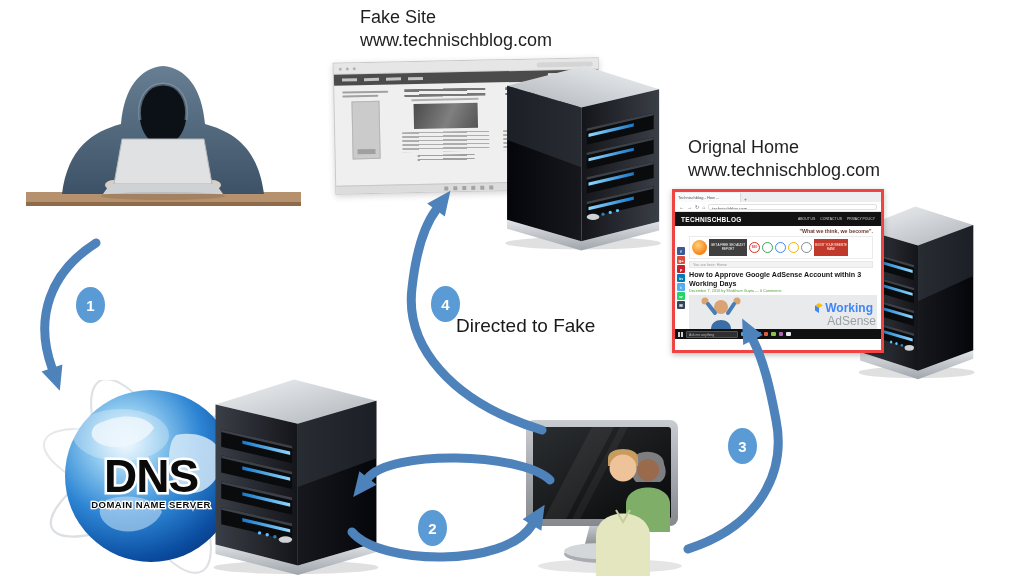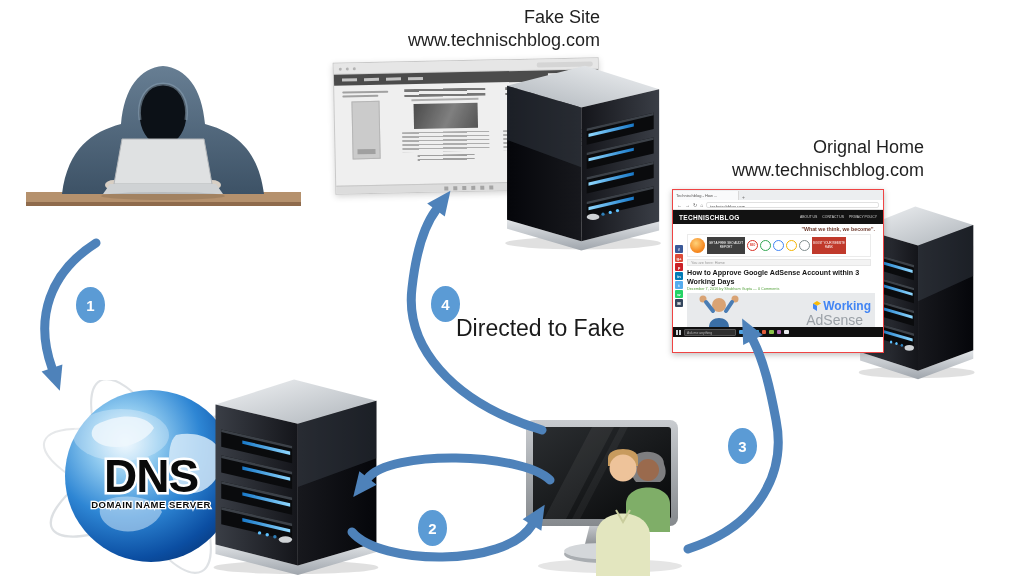--- a/index.html
+++ b/index.html
@@ -2,23 +2,23 @@
 <html style="--arrow: #4e82ba; --badge: #5b9bd5; --navbar: #121212; --link-green: #57a33e;"><head>
 <meta charset="utf-8">
 <style>
   *{box-sizing:border-box;margin:0;padding:0}
   html,body{background:#fff}
   body{font-family:"Liberation Sans",sans-serif;}
   #stage{position:relative;width:1024px;height:576px;background:#ffffff;overflow:hidden}
 
   
   .abs{position:absolute}
-  .lbl{position:absolute;color:#1f1f1f;text-align:right;line-height:1.3;z-index:8}
+  .lbl{position:absolute;color:#1f1f1f;text-align:left;line-height:1.3;z-index:8}
   .site-lbl{font-size:18px}
-  .step-lbl{position:absolute;font-size:23px;color:#1a1a1a;z-index:8;white-space:nowrap}
+  .step-lbl{position:absolute;font-size:19px;color:#1a1a1a;z-index:8;white-space:nowrap}
   .badge{position:absolute;width:29px;height:36px;border-radius:50%;background:var(--badge,#5b9bd5);
          color:#fff;display:flex;align-items:center;justify-content:center;font-size:15px;
          font-weight:600;z-index:7}
   .arrow-stroke{fill:none;stroke:var(--arrow,#4e82ba);stroke-width:9;stroke-linecap:round}
   .arrow-head{fill:var(--arrow,#4e82ba)}
 
   
   .fbrowser{position:absolute;left:334px;top:60px;width:266px;height:132px;z-index:2;
             background:#f3f3f3;border:1px solid #c9c9c9;box-shadow:0 2px 6px rgba(0,0,0,.18);
             transform:rotate(-1.2deg);filter:contrast(.85) brightness(1.06)}
@@ -37,21 +37,21 @@
   .f-h{height:8px;width:86%;margin:1px auto;background:repeating-linear-gradient(to bottom,#6d6d6d 0 2.5px,transparent 2.5px 5.5px)}
   .f-meta{height:2px;width:70%;margin:2px auto;background:#adadad}
   .f-thumb{height:25px;width:64px;margin:3px auto;background:linear-gradient(115deg,#3c3c3c,#777 55%,#474747)}
   .f-par{height:20px;width:92%;margin:2px auto;background:repeating-linear-gradient(to bottom,#a9a9a9 0 1.5px,transparent 1.5px 4px)}
   .f-foot{height:6px;width:60%;margin:3px auto 0;background:repeating-linear-gradient(to bottom,#9a9a9a 0 1.5px,transparent 1.5px 4px)}
   .f-task{height:8px;background:#dedede;border-top:1px solid #c6c6c6;display:flex;align-items:center;justify-content:center;gap:5px}
   .f-ticon{width:4px;height:4px;background:#9f9f9f}
 
   
   .obrowser{position:absolute;left:672px;top:189px;width:212px;height:164px;z-index:3;
-            background:#fff;border:1px solid #ef4444;box-shadow:0 2px 6px rgba(0,0,0,.25)}
+            background:#fff;border:3px solid #ef4444;box-shadow:0 2px 6px rgba(0,0,0,.25)}
   .o-tabs{height:10px;background:#eceef0;display:flex;align-items:flex-end}
   .o-tab{width:66px;height:9px;background:#f9fafb;border-right:1px solid #d9d9d9;
          font-size:4px;color:#555;padding:2px 3px 0;white-space:nowrap;overflow:hidden}
   .o-newtab{font-size:5px;color:#777;padding:2px 3px 0}
   .o-addr{height:10px;background:#fff;border-bottom:1px solid #e4e4e4;display:flex;align-items:center;
           gap:3px;padding:0 4px;font-size:5px;color:#666}
   .o-url{flex:1;height:6px;border:1px solid #e0e0e0;border-radius:2px;font-size:4.2px;color:#444;
          padding:1px 3px;white-space:nowrap;overflow:hidden}
   .o-nav{height:14px;background:var(--navbar,#121212);display:flex;align-items:center;padding:0 6px}
   .o-logo{color:#fff;font-size:6.5px;font-weight:bold;letter-spacing:.3px}
@@ -82,21 +82,21 @@
          display:flex;align-items:center;justify-content:center;text-align:center;padding:1px}
   .o-crumb{position:absolute;left:14px;top:26px;width:184px;height:7px;background:#f3f3f3;
            border:1px solid #e7e7e7;font-size:3.8px;color:#999;padding:1px 3px}
   .o-headline{position:absolute;left:14px;top:36px;width:188px;font-size:7.6px;font-weight:bold;
               color:#151515;line-height:1.12;transform:scaleX(.94);transform-origin:left}
   .o-meta{position:absolute;left:14px;top:54px;font-size:3.8px;color:var(--link-green,#57a33e)}
   .o-hero{position:absolute;left:14px;top:60px;width:188px;height:34px;background:#e8eaec;overflow:hidden}
   .o-adsense{position:absolute;right:4px;top:7px;display:flex;align-items:flex-start;gap:1px}
   .o-gmark{width:10px;height:12px}
   .o-gtxt{font-size:12px;color:#4285f4;font-weight:bold;line-height:1}
-  .o-astxt{position:absolute;right:12px;top:20px;font-size:14px;color:#9aa0a6;line-height:1}
+  .o-astxt{position:absolute;right:1px;top:20px;font-size:12px;color:#9aa0a6;line-height:1}
   .o-task{position:absolute;left:0;bottom:0;width:100%;height:10px;background:#101010;
           display:flex;align-items:center;gap:3px;padding:0 3px}
   .o-win{width:5px;height:5px;display:grid;grid-template-columns:1fr 1fr;gap:.5px}
   .o-win i{background:#cfd3d6}
   .o-search{width:52px;height:7px;background:#2f2f2f;border:1px solid #555;border-radius:1px;
             font-size:3.4px;color:#b5b5b5;padding:1px 2px;white-space:nowrap;overflow:hidden}
   .o-tico{width:4.5px;height:4.5px;border-radius:1px}
   .ti-0{background:#4fa3e3}.ti-1{background:#f3c13a}.ti-2{background:#39a7de}.ti-3{background:#e05c3a}
   .ti-4{background:#8bc34a}.ti-5{background:#b06ab3}.ti-6{background:#e8eaed}
 

